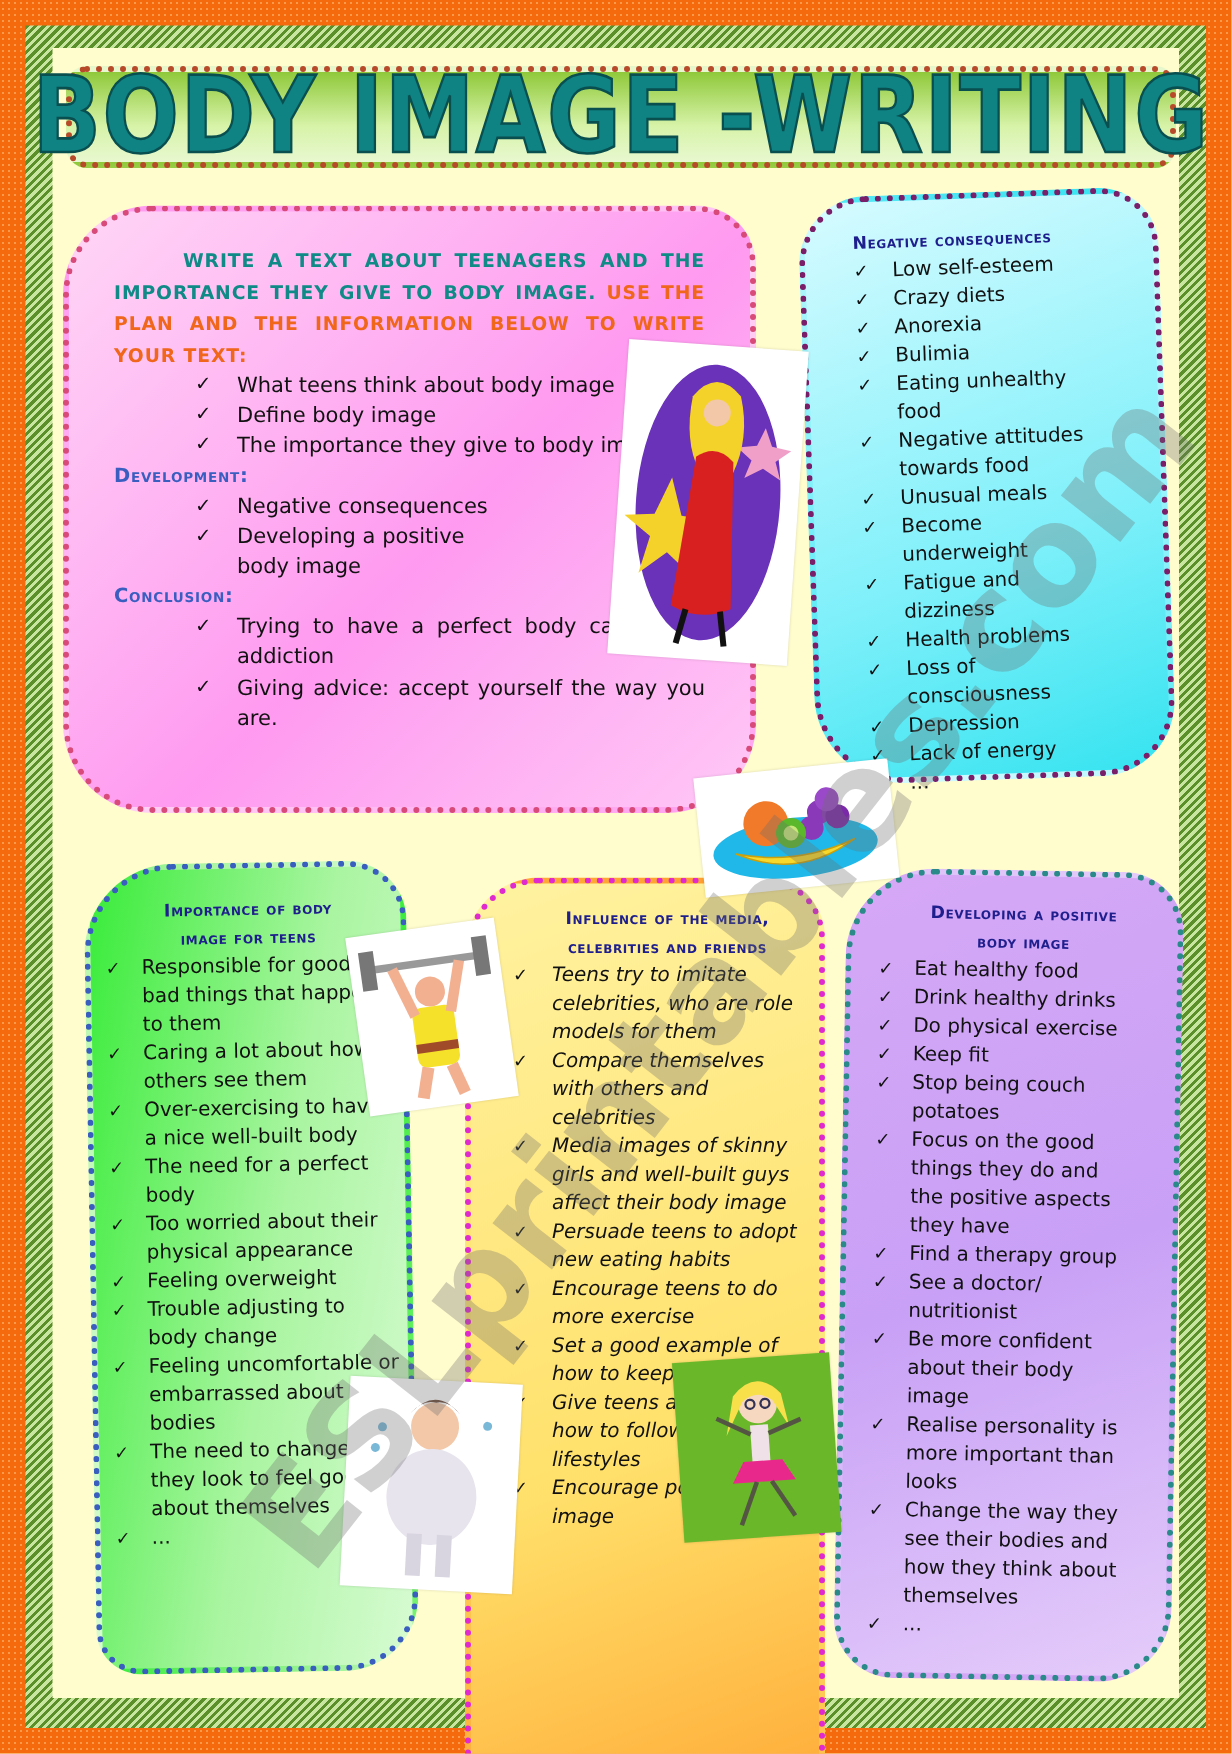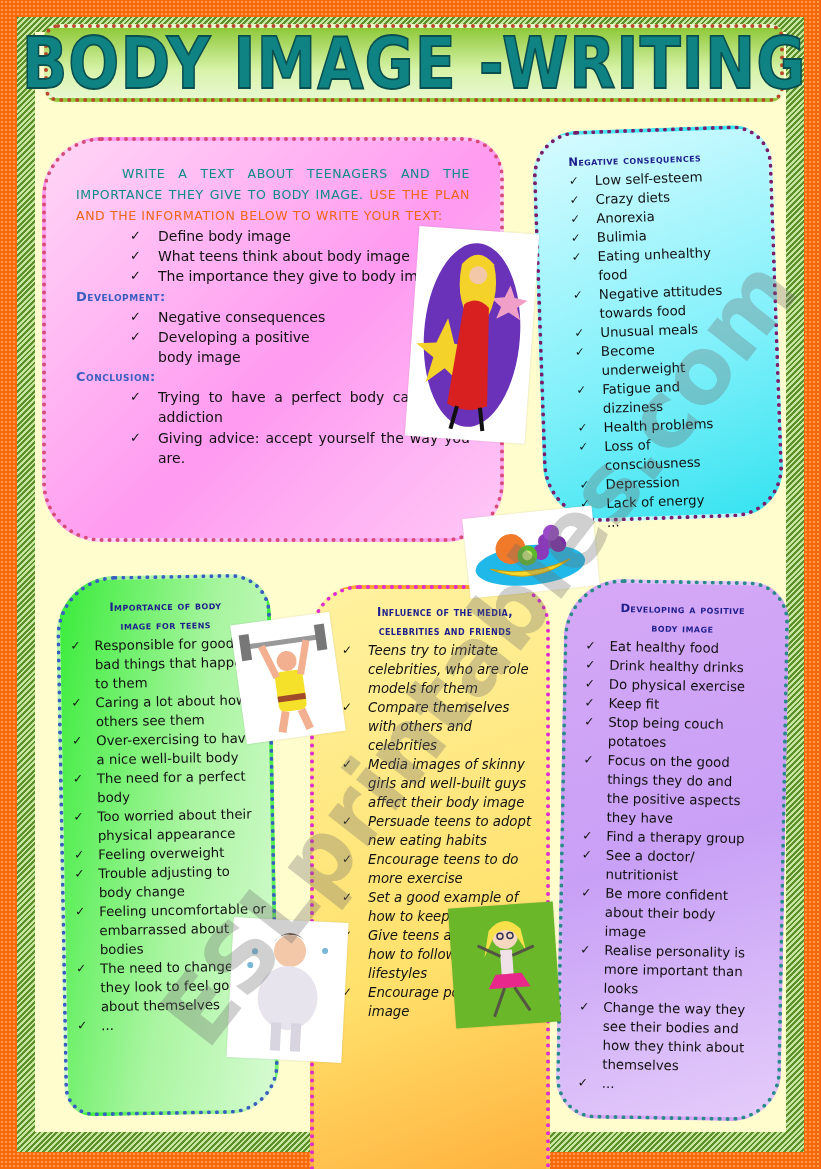--- a/index.html
+++ b/index.html
@@ -13,21 +13,21 @@
   }
   .green-frame {
     position: absolute; left: 17px; top: 17px; width: 787px; height: 1135px;
     background: repeating-linear-gradient(135deg, #5b8f2a 0 2px, #c8e6a0 2px 4px);
   }
   .paper {
     position: absolute; left: 35px; top: 32px; width: 751px; height: 1100px;
     background: #fffccd;
   }
   .title-band {
-    position: absolute; left: 44px; top: 24px; width: 740px; height: 78px;
+    position: absolute; left: 44px; top: 44px; width: 740px; height: 68px;
     border-radius: 14px;
     border: 4px dotted #b84a2a;
     background: linear-gradient(#8fc93a, #d7f3a8 60%, #e8f8d0);
     display: flex; align-items: center; justify-content: center;
   }
   .title-text {
     font-family: "DejaVu Sans", sans-serif;
     font-weight: bold;
     font-size: 60px;
     letter-spacing: 1px;
@@ -73,21 +73,21 @@
   }
   .box-dev {
     left: 560px; top: 580px; width: 225px; height: 540px;
     border-radius: 60px 40px 50px 40px;
     border: 4px dotted #2a8a8a;
     background: linear-gradient(160deg, #d6a8f6, #c8a0f6 50%, #e4ccfa);
     padding: 16px 6px 10px 18px;
     transform: rotate(1deg);
   }
   .intro-text {
-    font-weight: normal; font-size: 12.5px; letter-spacing: 0.6px;
+    font-weight: bold; font-size: 12.5px; letter-spacing: 0.6px;
     line-height: 21px; text-align: justify; text-transform: uppercase;
   }
   .intro-text .c1 { color: #0f8a86; }
   .intro-text .c2 { color: #f0661a; }
   .intro-text .indent { display: inline-block; width: 46px; }
   .section-h {
     font-weight: bold; font-size: 13px; color: #3a5ec0; letter-spacing: 0.5px;
     font-variant: small-caps; line-height: 20px;
   }
   .intro-list { list-style: none; padding-left: 54px; }
@@ -129,22 +129,22 @@
 <div class="title-band">
   <span class="title-text">BODY IMAGE -WRITING</span>
 </div>
 
 <div class="box box-intro">
   <p class="intro-text">
     <span class="indent"></span><span class="c1">WRITE A TEXT ABOUT TEENAGERS AND THE IMPORTANCE THEY GIVE TO BODY IMAGE.</span>
     <span class="c2">USE THE PLAN AND THE INFORMATION BELOW TO WRITE YOUR TEXT:</span>
   </p>
   <ul class="intro-list">
+      <li>What teens think about body image</li>
       <li>Define body image</li>
-      <li>What teens think about body image</li>
       <li>The importance they give to body image</li>
     </ul>
   <div class="section-h">Development:</div>
   <ul class="intro-list" style="padding-right:130px">
       <li>Negative consequences</li>
       <li>Developing a positive body image</li>
     </ul>
   <div class="section-h">Conclusion:</div>
   <ul class="intro-list just-list">
       <li class="just">Trying to have a perfect body can be an addiction</li>

